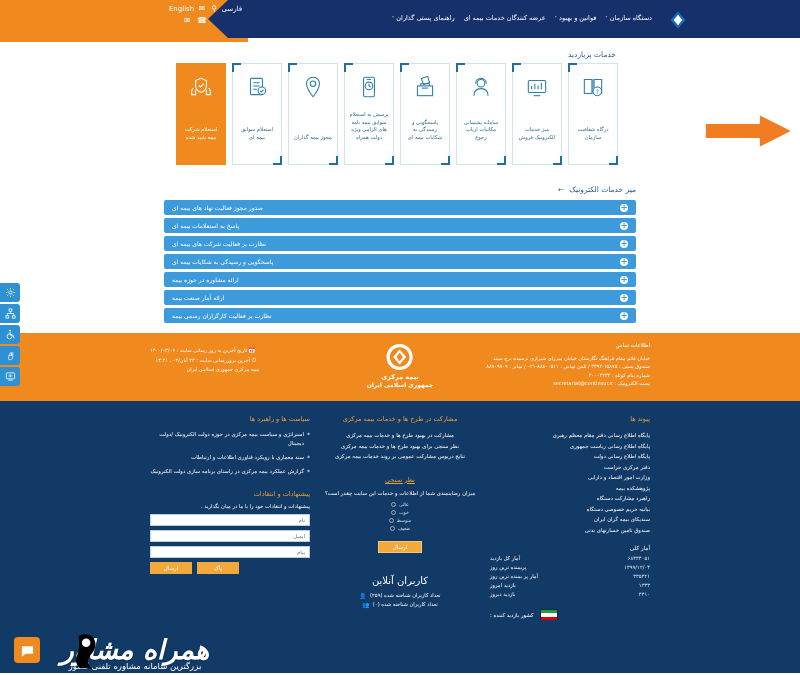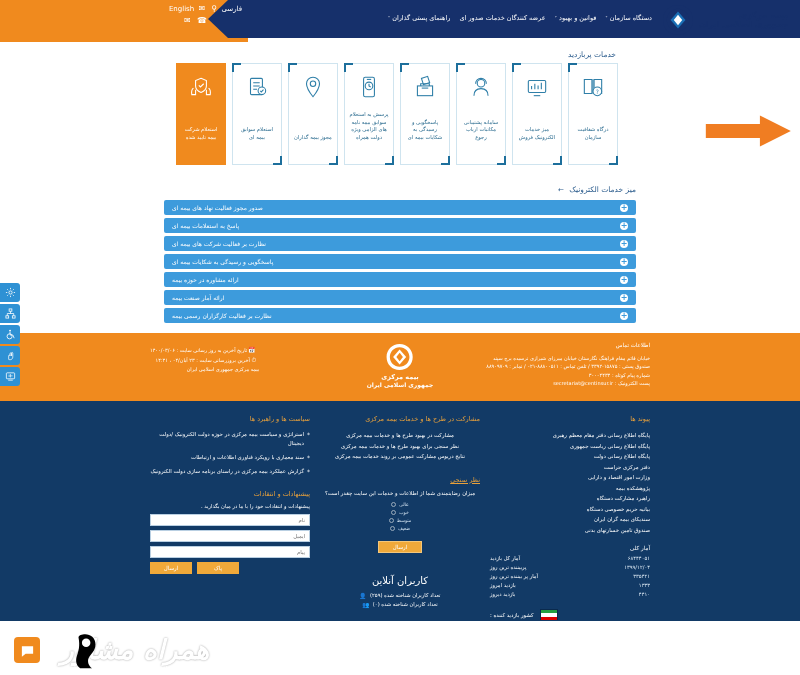--- a/index.html
+++ b/index.html
@@ -129,36 +129,36 @@
   .ob-center .lt2 { font-size: 6px; color: #fff; font-weight: bold; }
   .ob-left {
     position: absolute; left: 150px; top: 12px; text-align: right;
     color: #ffffff; line-height: 9px;
   }
   .ob-left .r { font-size: 5px; white-space: nowrap; }
   .ob-left .ic { font-size: 6px; margin-right: 3px; }
 
   
   .footer {
-    background: #123a66; position: relative; height: 220px;
+    background: #123a66; position: relative; height: 272px;
     padding: 14px 150px 0;
     display: flex; flex-direction: row-reverse; gap: 10px;
   }
   .fcol { flex: 1; }
   .fcol-title {
     color: #e9a13b; font-size: 6.5px; text-align: right; margin-bottom: 7px;
   }
   .fcol-item {
     color: #ffffff; font-size: 5.4px; text-align: right;
     line-height: 10.5px; white-space: nowrap;
   }
   .fcol.center { text-align: center; }
-  .fcol.center .fcol-title { text-align: right; }
+  .fcol.center .fcol-title { text-align: center; }
   .fcol.center .fcol-item { text-align: center; }
-  .survey-title { color: #e9a13b; font-size: 6.5px; text-align: right; margin: 14px 0 6px; text-decoration: underline; }
+  .survey-title { color: #e9a13b; font-size: 6.5px; text-align: center; margin: 14px 0 6px; text-decoration: underline; }
   .survey-q { color: #ffffff; font-size: 5.4px; text-align: center; margin-bottom: 6px; }
   .survey-opts { display: flex; flex-direction: column; align-items: center; gap: 3px; }
   .sopt { display: flex; flex-direction: row-reverse; align-items: center; gap: 3px; }
   .sopt .rd {
     width: 5px; height: 5px; border: 1px solid #9ab; border-radius: 50%; background: #123a66;
   }
   .sopt .tx { color: #cfe0ef; font-size: 4.6px; }
   .btn-send {
     margin: 10px auto 0; display: block; width: 44px; height: 12px;
     background: #f0a93a; border: 1px solid #f5c77a; color: #ffffff;
@@ -265,21 +265,21 @@
   </div>
 
   <div class="nav">
     <div class="nav-item">
       <span>دستگاه سازمان</span><span class="caret">˅</span>
     </div>
     <div class="nav-item">
       <span>قوانین و بهبود</span><span class="caret">˅</span>
     </div>
     <div class="nav-item">
-      <span>عرضه کنندگان خدمات صدور ای</span>
+      <span>عرضه کنندگان خدمات بیمه ای</span>
     </div>
     <div class="nav-item">
       <span>راهنمای پستی گذاران</span><span class="caret">˅</span>
     </div>
   </div>
 
   <div class="logo">
     <div class="logo-text">
       <div class="l1">بیمه مرکزی</div>
       <div class="l2">جمهوری اسلامی ایران</div>

